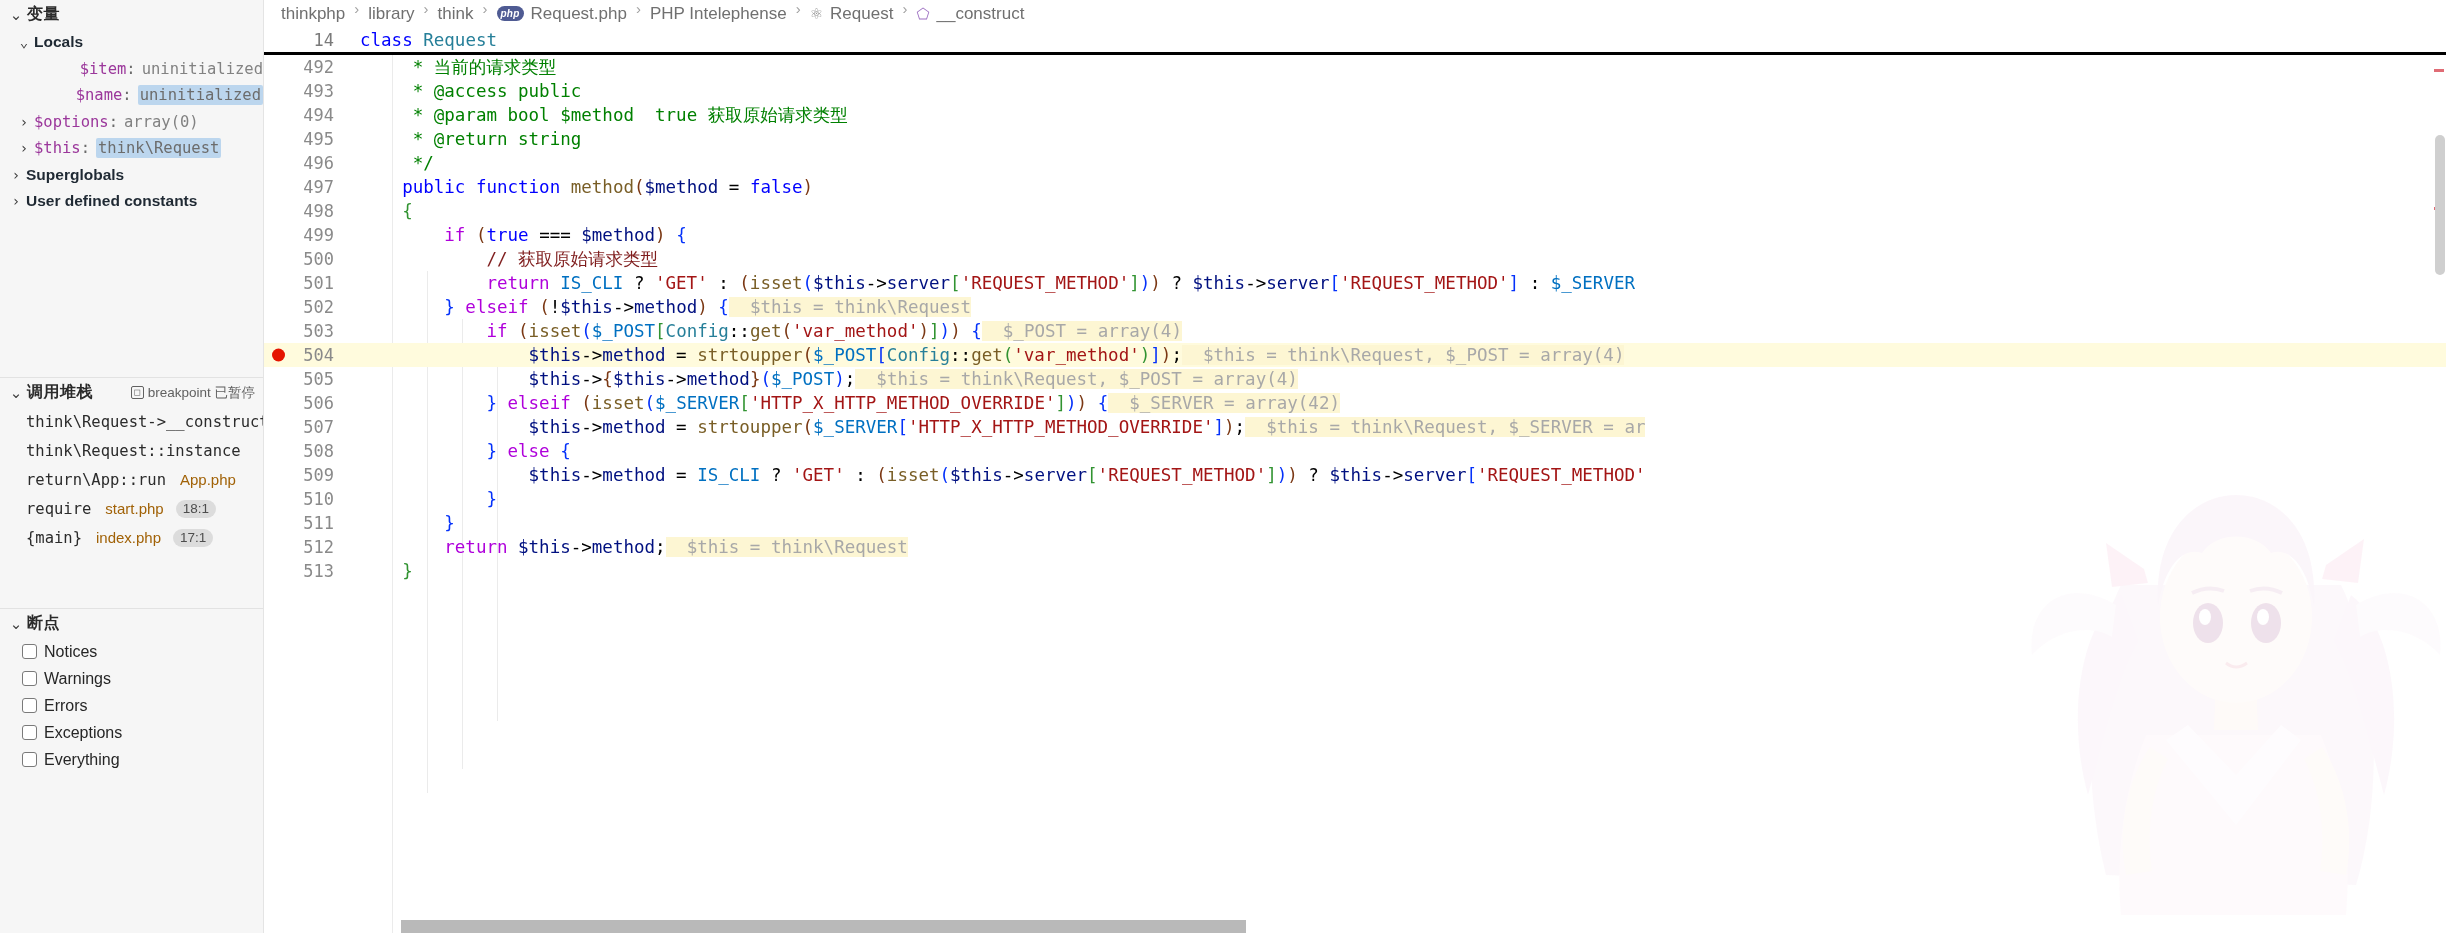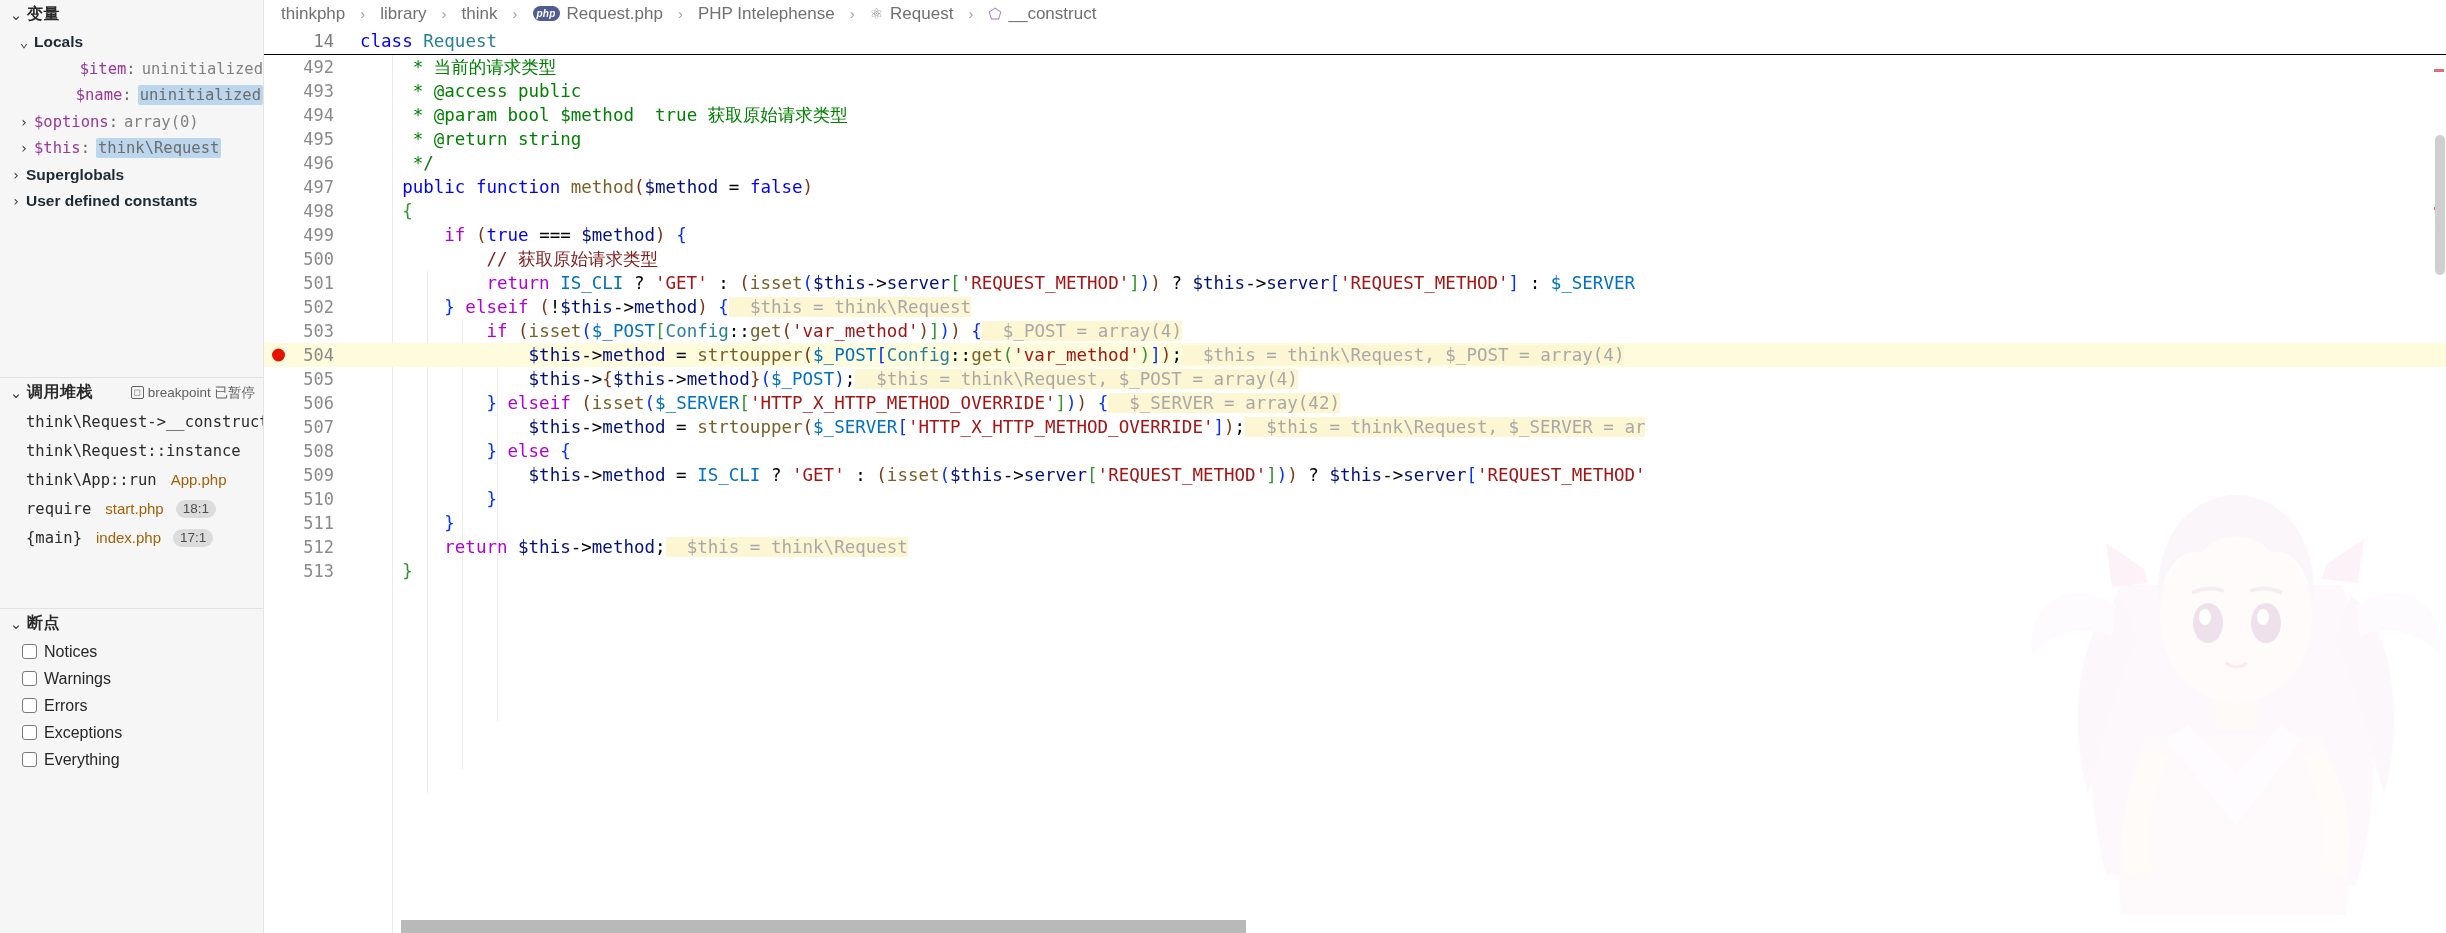--- a/index.html
+++ b/index.html
@@ -100,22 +100,22 @@
     border: 1.4px solid #7a7a7a; border-radius: 3px;
     background: #fff;
   }
 
   
   #editor {
     flex: 1 1 auto; height: 933px; position: relative;
     background: #ffffff; overflow: hidden;
   }
   #breadcrumb {
-    height: 27px; display: flex; align-items: center;
-    padding-left: 17px; gap: 6px;
+    height: 27px; display: flex; 
+    padding-left: 17px; gap: 0px;
     font-size: 17px; color: #707070;
     font-family: "Liberation Sans", sans-serif;
     white-space: nowrap;
     background: #ffffff;
   }
   #breadcrumb .crumb { display: flex; align-items: center; gap: 7px; }
   #breadcrumb .sep { color: #a0a0a0; margin: 0 9px; font-size: 15px; }
   .php-badge {
     display:inline-flex; align-items:center; justify-content:center;
     width: 27px; height: 15px; border-radius: 8px;
@@ -125,21 +125,21 @@
   }
   .sym-icon { color: #8a8a8a; font-size: 15px; }
   .sym-icon.purple { color: #a074c4; }
 
   
   #sticky {
     height: 28px; display: flex; align-items: center;
     background: #ffffff;
     font-family: "DejaVu Sans Mono", monospace;
     font-size: 17.5px;
-    border-bottom: 1px solid #000000;
+    border-bottom: 3px solid #000000;
     position: relative; z-index: 5;
   }
   #sticky .ln {
     width: 96px; text-align: right; padding-right: 26px;
     color: #7a7a7a; font-size: 17px;
   }
   .kw-blue { color: #0000ff; }
   .kw-cls  { color: #267f99; }
 
   
@@ -283,21 +283,21 @@
         </span>
       </div>
 
       <div class="csrow">
         <span class="fn">think\Request-&gt;__construct</span>
       </div>
       <div class="csrow">
         <span class="fn">think\Request::instance</span>
       </div>
       <div class="csrow">
-        <span class="fn">think\App::run</span>
+        <span class="fn">return\App::run</span>
         <span class="file">App.php</span>
       </div>
       <div class="csrow">
         <span class="fn">require</span>
         <span class="file">start.php</span>
         <span class="pos">18:1</span>
       </div>
       <div class="csrow">
         <span class="fn">{main}</span>
         <span class="file">index.php</span>

